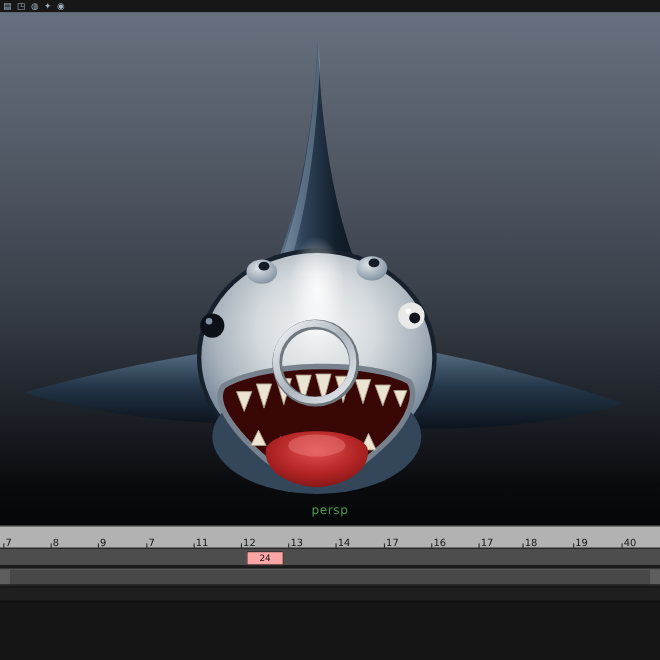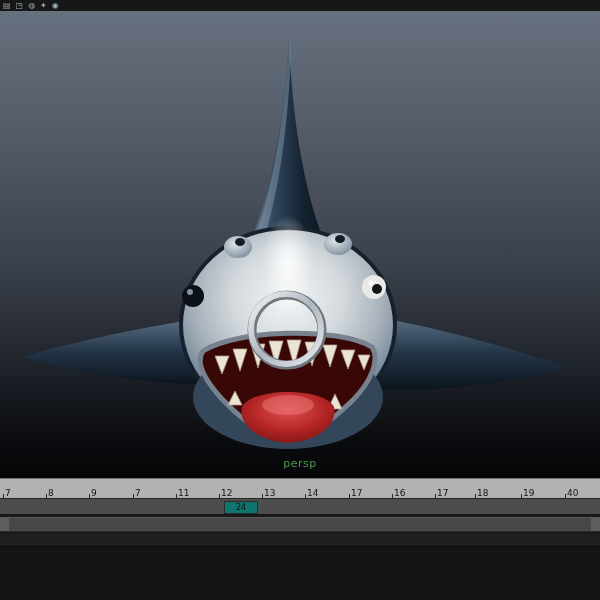--- a/index.html
+++ b/index.html
@@ -17,21 +17,21 @@
   .persp{position:absolute;left:50%;bottom:8px;transform:translateX(-50%);font-size:11px;letter-spacing:.5px;color:#4e9a4e}
 
   
   .timeline{position:absolute;top:478px;left:0;width:600px;height:20px;background:#b2b2b2;border-top:1px solid #6d6d6d;box-sizing:border-box;cursor:pointer}
   .tcell{position:absolute;top:2px;height:16px}
   .tcell .num{font-size:9px;color:#141414;margin-left:2px}
   .tcell .tick{position:absolute;left:0;bottom:-2px;width:1px;height:5px;background:#2c2c2c}
 
   
   .timerow{position:absolute;top:498px;left:0;width:600px;height:16px;background:#4d4d4d;border-top:1px solid #262626;box-sizing:border-box}
-  .curframe{position:absolute;left:224px;top:2px;width:32px;height:11px;background:#0f766e;border:1px solid #2b2b2b;font-size:8px;color:#101010;text-align:center;line-height:11px}
+  .curframe{position:absolute;left:224px;top:2px;width:32px;height:11px;background:#fca5a5;border:1px solid #2b2b2b;font-size:8px;color:#101010;text-align:center;line-height:11px}
 
   
   .rangerow{position:absolute;top:514px;left:0;width:600px;height:20px;background:#191919}
   .rangebar{position:absolute;left:0;top:3px;right:0;height:13px;background:#484848;border-top:1px solid #5c5c5c;border-bottom:1px solid #2a2a2a}
   .rangebar .handle{position:absolute;top:0;bottom:0;width:9px;background:#5e5e5e}
   .handle.left{left:0}.handle.right{right:0}
 
   
   .bottomfill{position:absolute;top:534px;left:0;width:600px;height:66px;background:#141414}
   .bottomfill .strip{height:12px;background:#1f1f1f;border-bottom:1px solid #0a0a0a}

